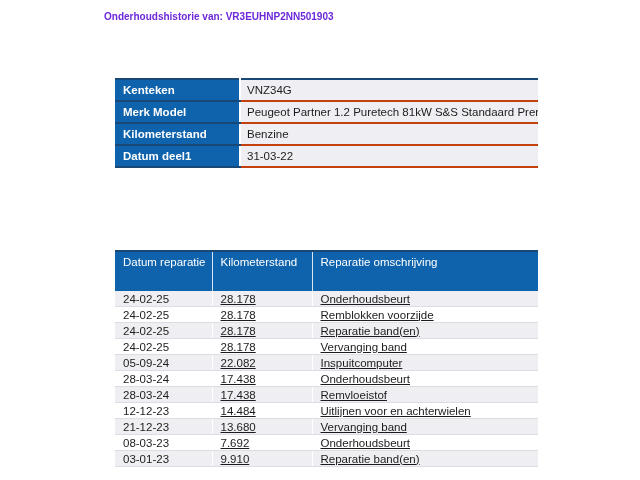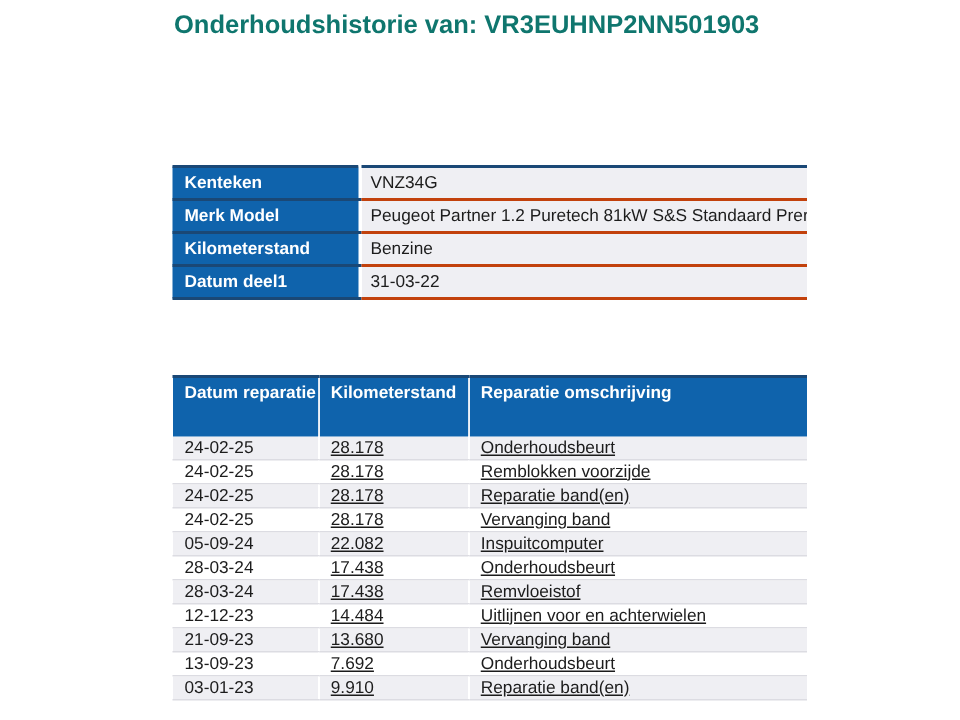--- a/index.html
+++ b/index.html
@@ -11,32 +11,31 @@
   }
   html,body{margin:0;padding:0;background:#ffffff;}
   body{
     width:640px;height:480px;overflow:hidden;
     font-family:"Liberation Sans", sans-serif;
     color:var(--ink);
   }
   .page{position:relative;width:640px;height:480px;background:#fff;}
 
   .title{
-    position:absolute;left:116px;top:6px;margin:0;
-    font-size:17px;line-height:21px;font-weight:bold;color:#0f766e;
+    position:absolute;left:104px;top:6px;margin:0;
+    font-size:10px;line-height:21px;font-weight:bold;color:#6d28d9;
     white-space:nowrap;
   }
 
   
   table{border-collapse:collapse;table-layout:fixed;}
   .vehicle{
     position:absolute;left:115px;top:78px;width:423px;
     font-size:11.5px;
     border-top:2px solid var(--navy);
-    margin-top:32px;
   }
   .vehicle th{
     width:116px;height:20px;
     background:var(--blue);color:#fff;
     font-weight:bold;text-align:left;
     padding:0 0 0 8px;
     border-bottom:2px solid var(--navy);
     border-right:2px solid #ffffff;
   }
   .vehicle td{
@@ -47,21 +46,21 @@
     white-space:nowrap;overflow:hidden;
   }
 
   
   .repairs{
     position:absolute;left:115px;top:250px;width:423px;
     font-size:11.5px;
   }
   .repairs thead th{
     background:var(--blue);color:#fff;
-    font-weight:bold;text-align:left;vertical-align:top;
+    font-weight:normal;text-align:left;vertical-align:top;
     height:35px;padding:4px 0 0 8px;
     border-top:2px solid var(--navy);
     white-space:nowrap;overflow:hidden;margin-top:16px;
   }
   .repairs thead th + th{border-left:1px solid #dce6f2;}
   .repairs tbody td{
     height:15px;padding:0 0 0 8px;
     border-bottom:1px solid var(--rowline);
     white-space:nowrap;overflow:hidden;
   }
@@ -145,26 +144,26 @@
         <td>28-03-24</td>
         <td>17.438</td>
         <td>Remvloeistof</td>
       </tr>
       <tr>
         <td>12-12-23</td>
         <td>14.484</td>
         <td>Uitlijnen voor en achterwielen</td>
       </tr>
       <tr>
-        <td>21-09-23</td>
+        <td>21-12-23</td>
         <td>13.680</td>
         <td>Vervanging band</td>
       </tr>
       <tr>
-        <td>13-09-23</td>
+        <td>08-03-23</td>
         <td>7.692</td>
         <td>Onderhoudsbeurt</td>
       </tr>
       <tr>
         <td>03-01-23</td>
         <td>9.910</td>
         <td>Reparatie band(en)</td>
       </tr>
     </tbody>
   </table>

